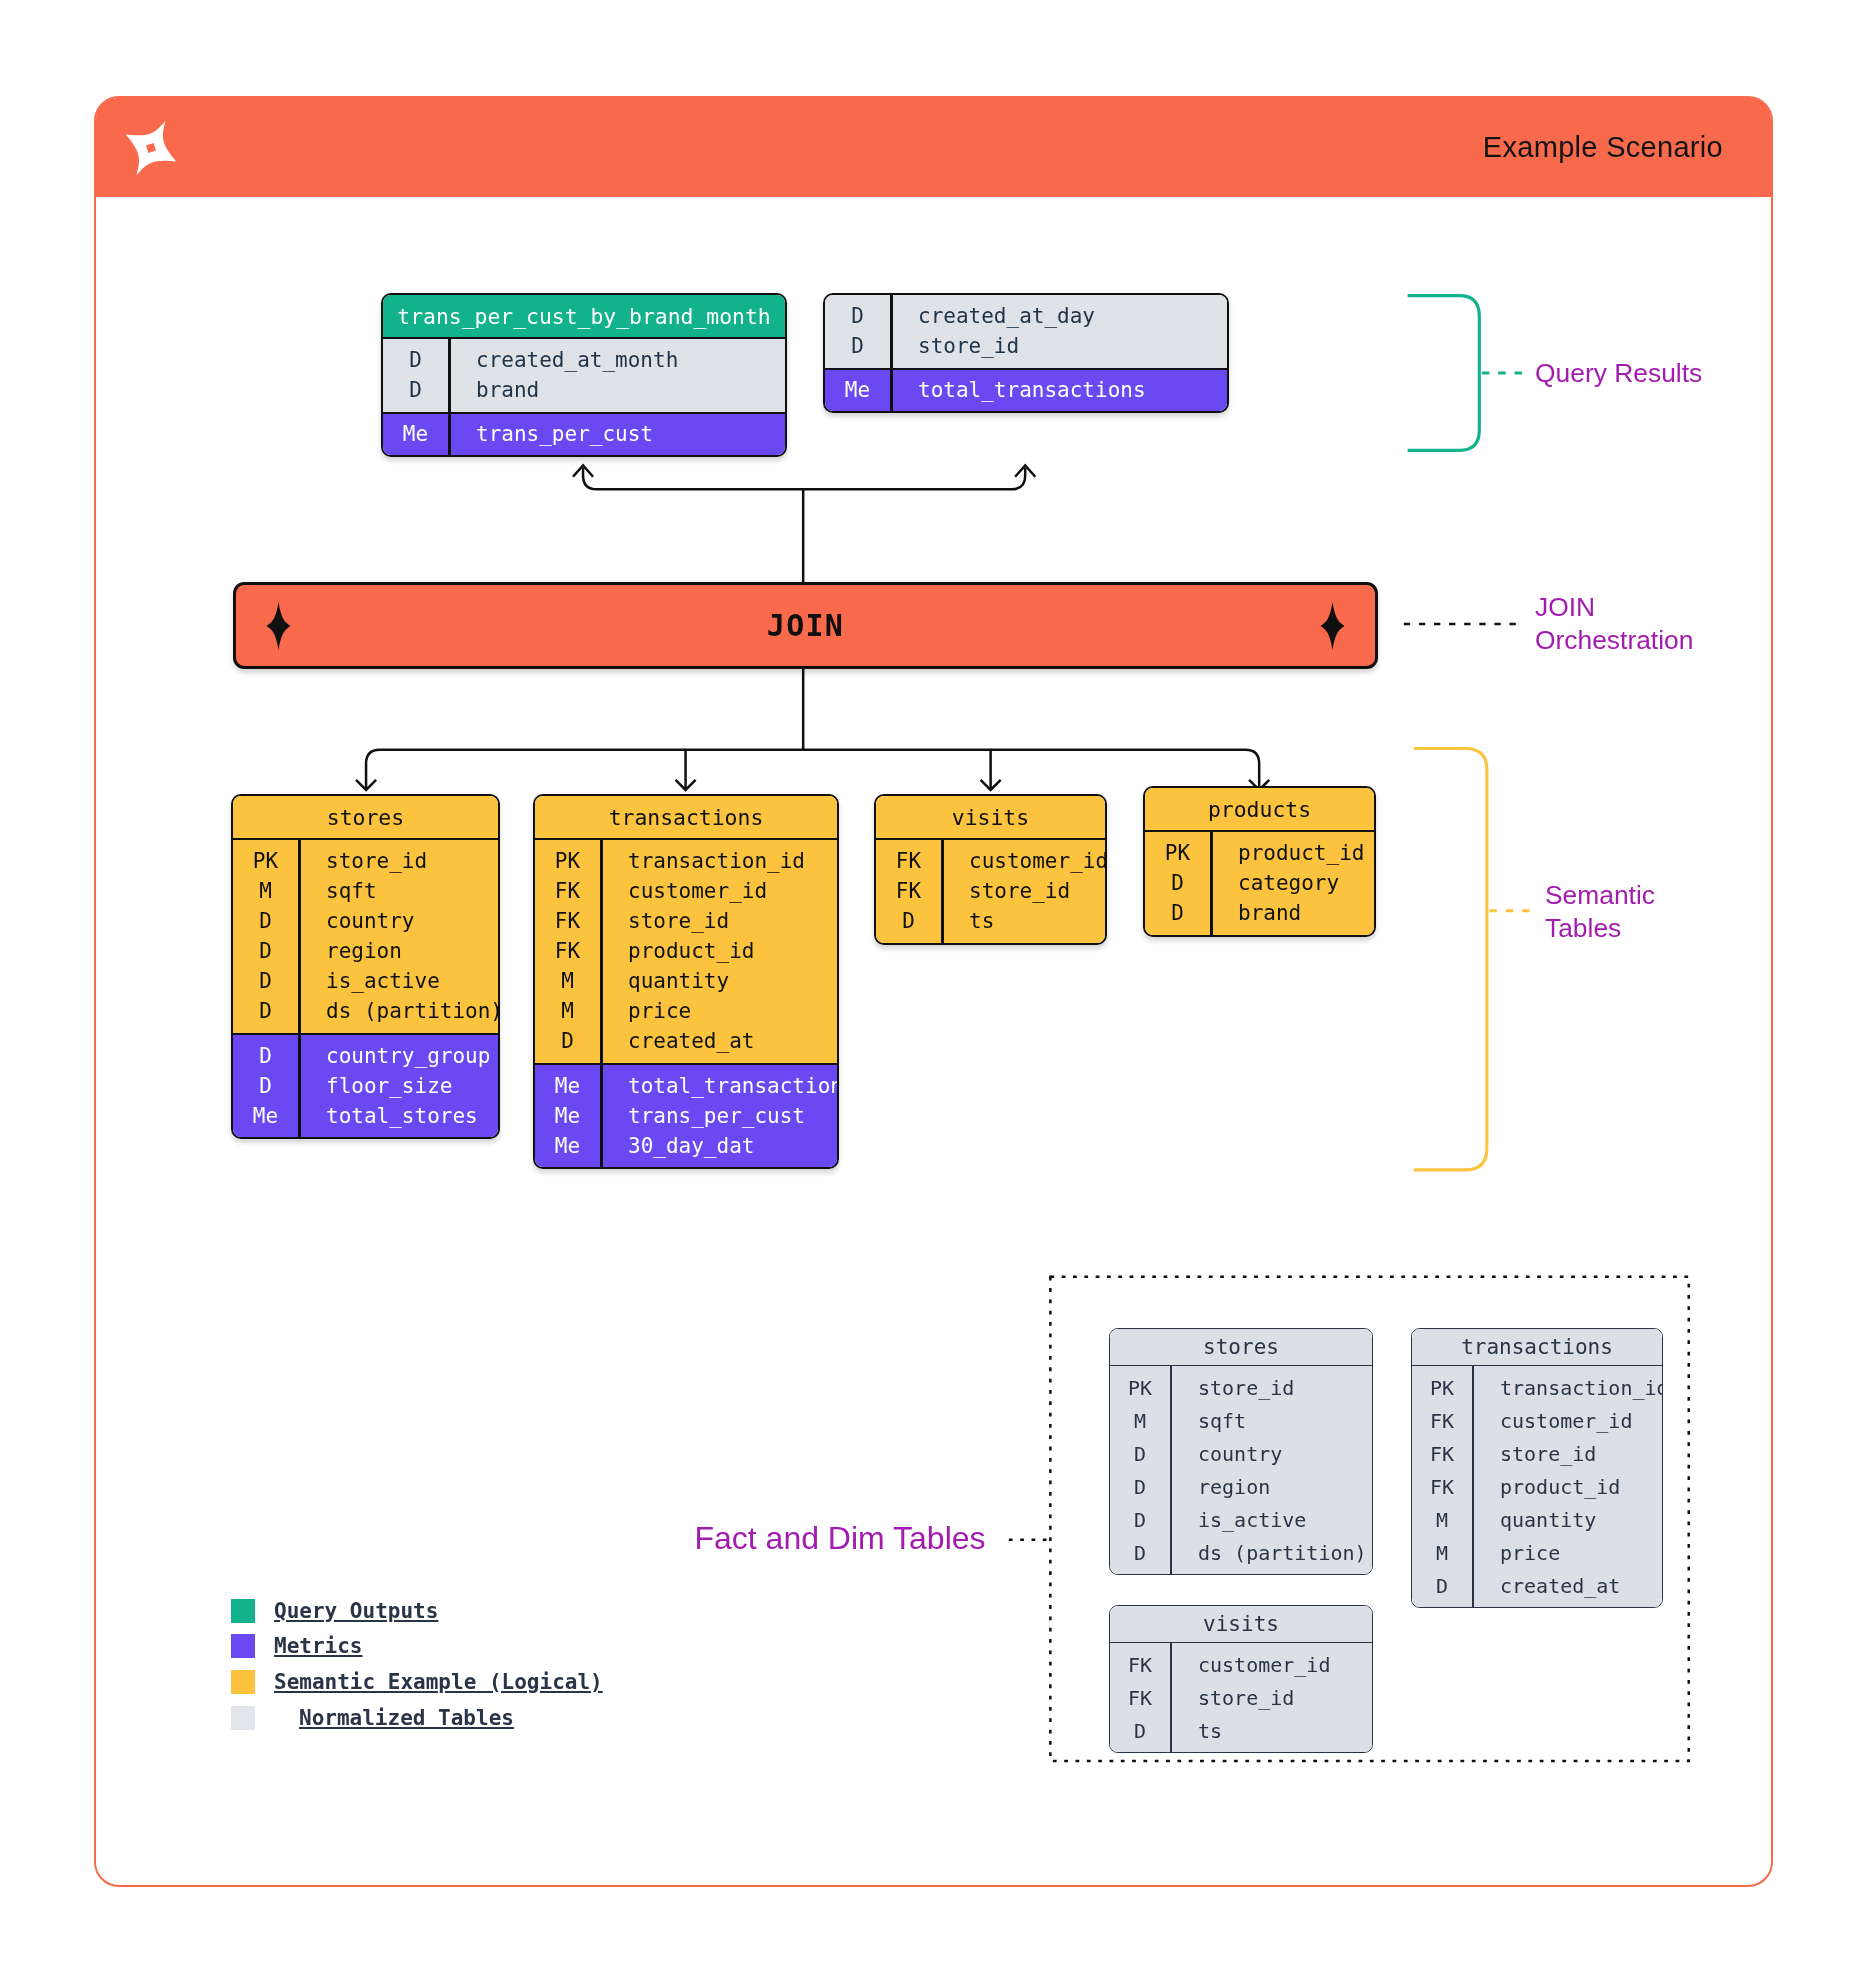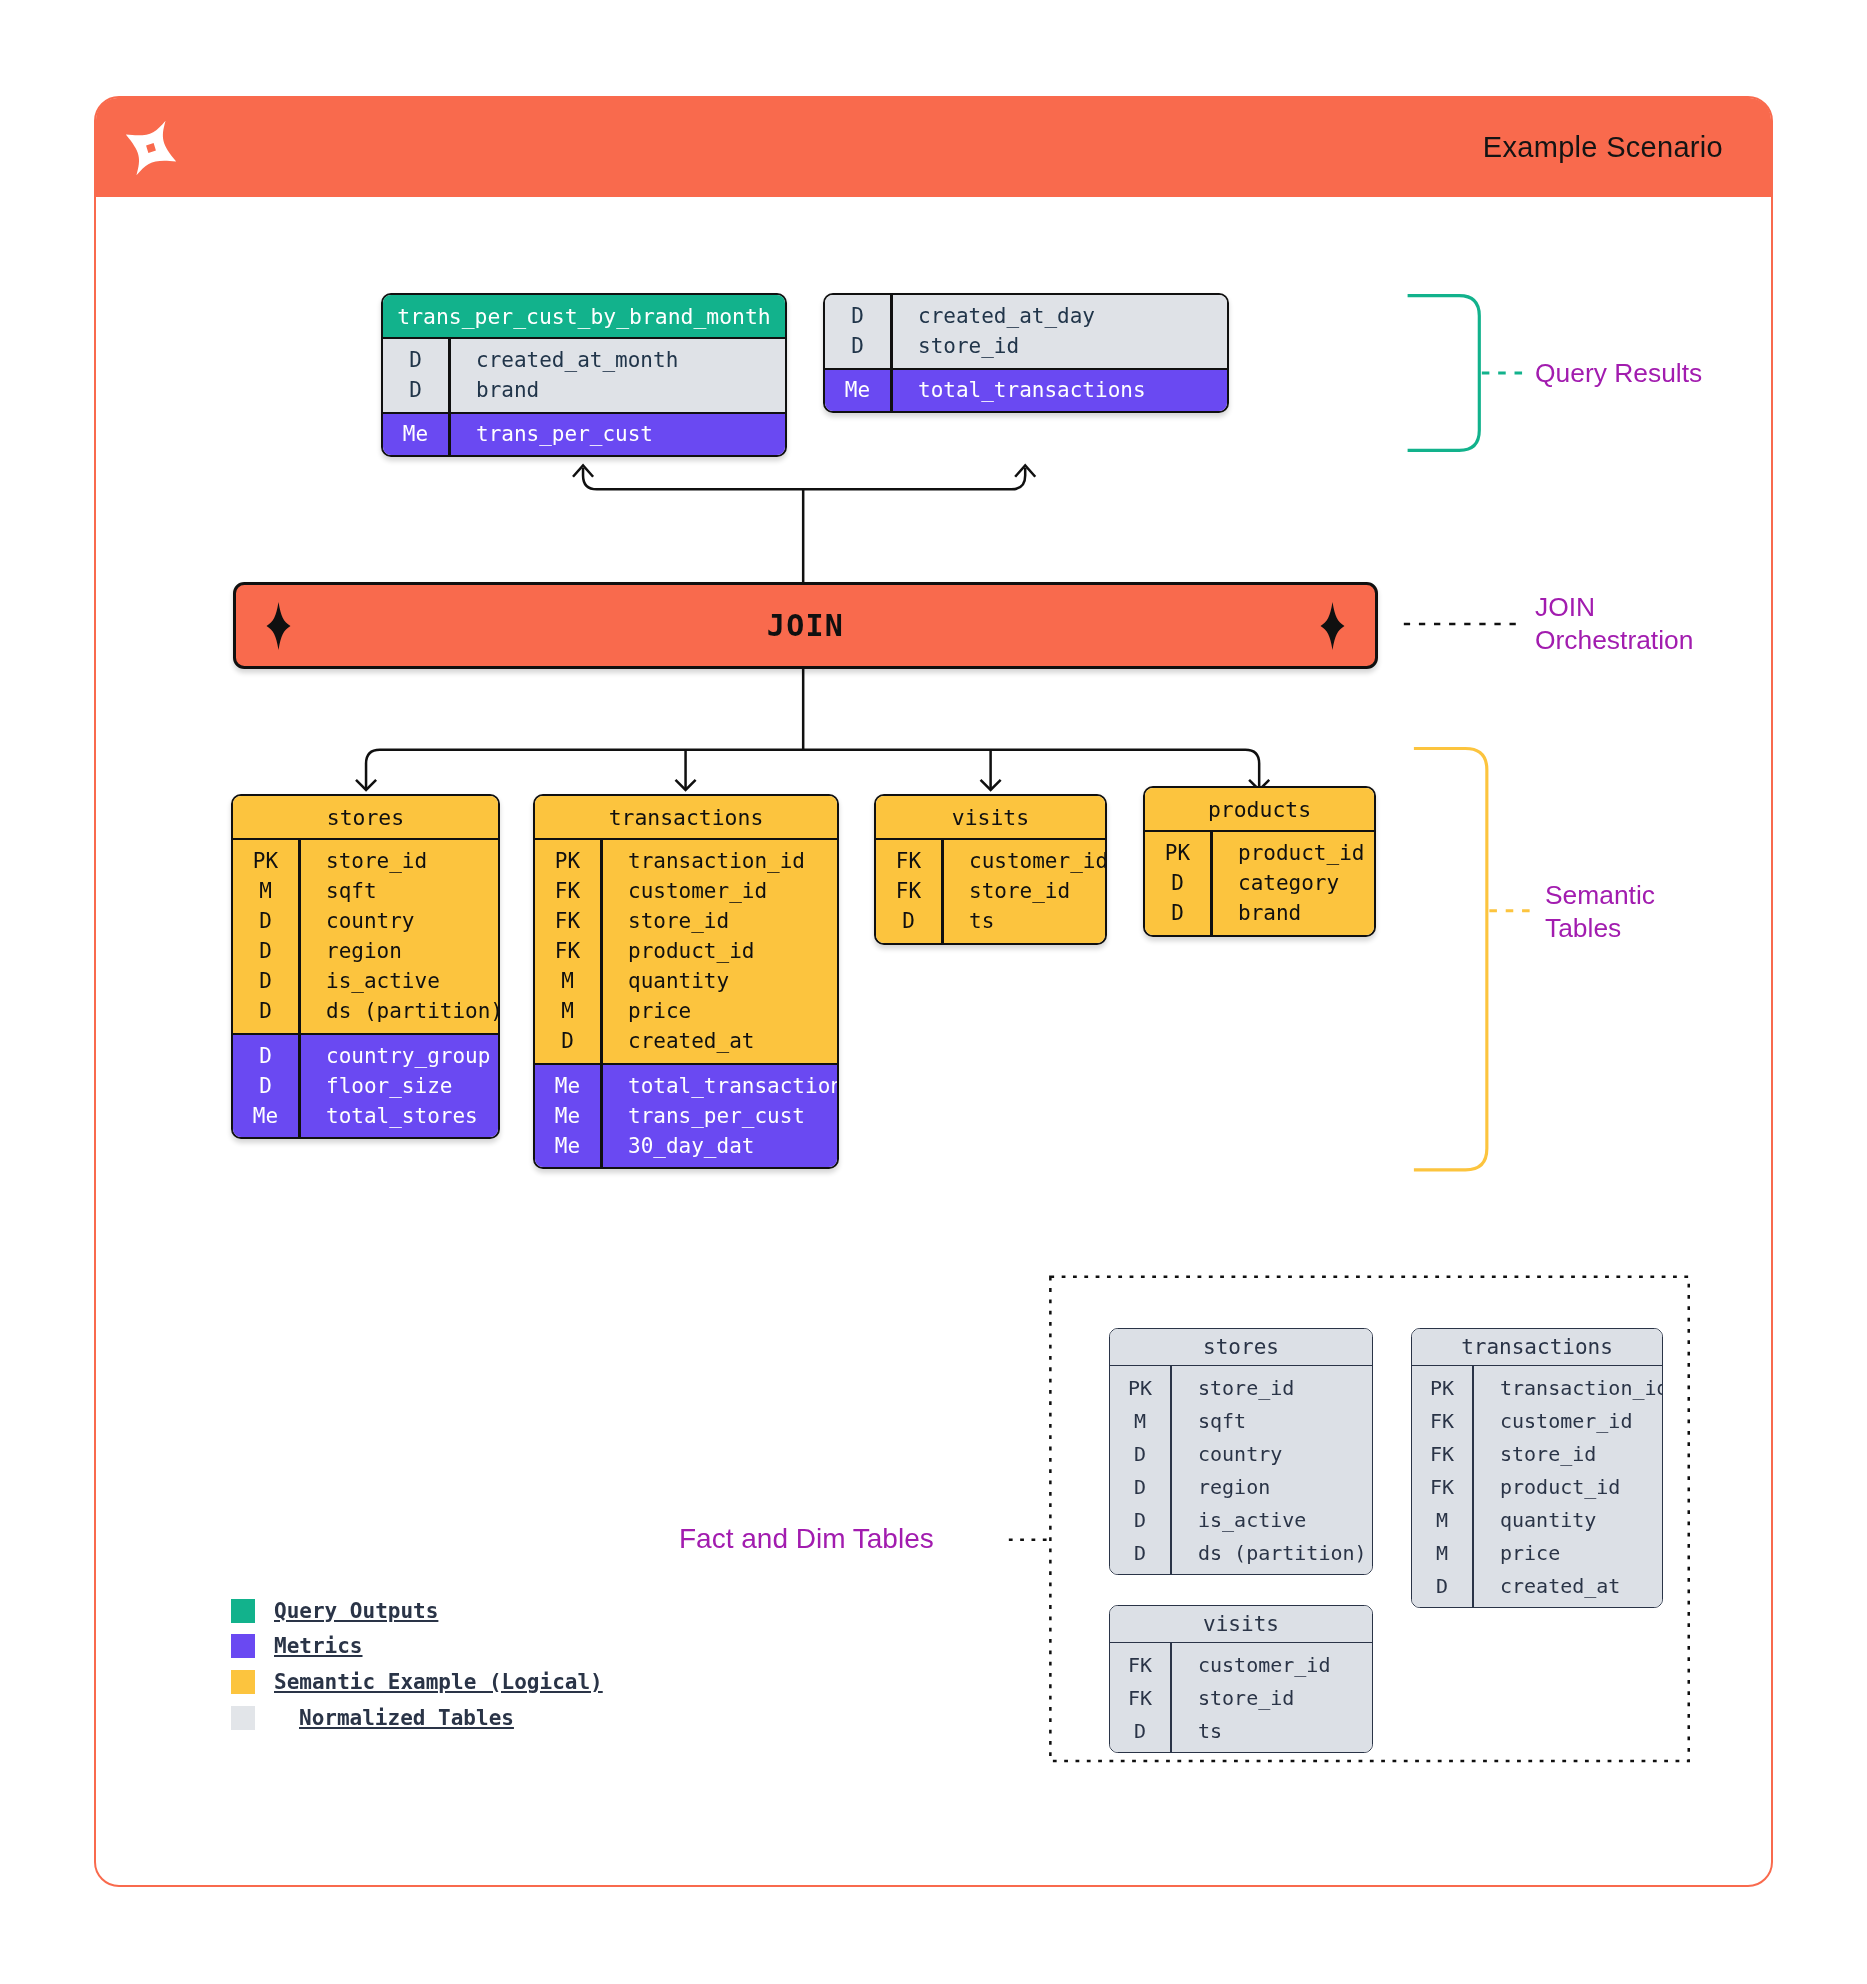--- a/index.html
+++ b/index.html
@@ -63,21 +63,21 @@
   .sparkle{position:absolute;top:50%;transform:translateY(-50%);}
   .sparkle.left{left:28px;} .sparkle.right{right:28px;}
   
   .side-label{
     position:absolute;font-size:26.4px;font-weight:normal;color:#a21caf;line-height:33px;
     white-space:pre-line;
   }
   #label-query-results{left:1535px;top:357px;}
   #label-join-orch{left:1535px;top:591px;}
   #label-semantic{left:1545px;top:879px;}
-  #label-fact-dim{left:679px;top:1522px;width:322px;text-align:left;font-size:28px;}
+  #label-fact-dim{left:679px;top:1522px;width:322px;text-align:center;font-size:32px;}
   
   .legend-item{position:absolute;left:231px;display:flex;align-items:center;gap:19px;height:25px;}
   .legend-swatch{width:24px;height:24px;flex:none;}
   .legend-label{
     font-family:"DejaVu Sans Mono", monospace;font-weight:bold;font-size:21px;color:#2A3447;
     white-space:nowrap;
     text-decoration:underline;
   }
 </style>
 </head>

